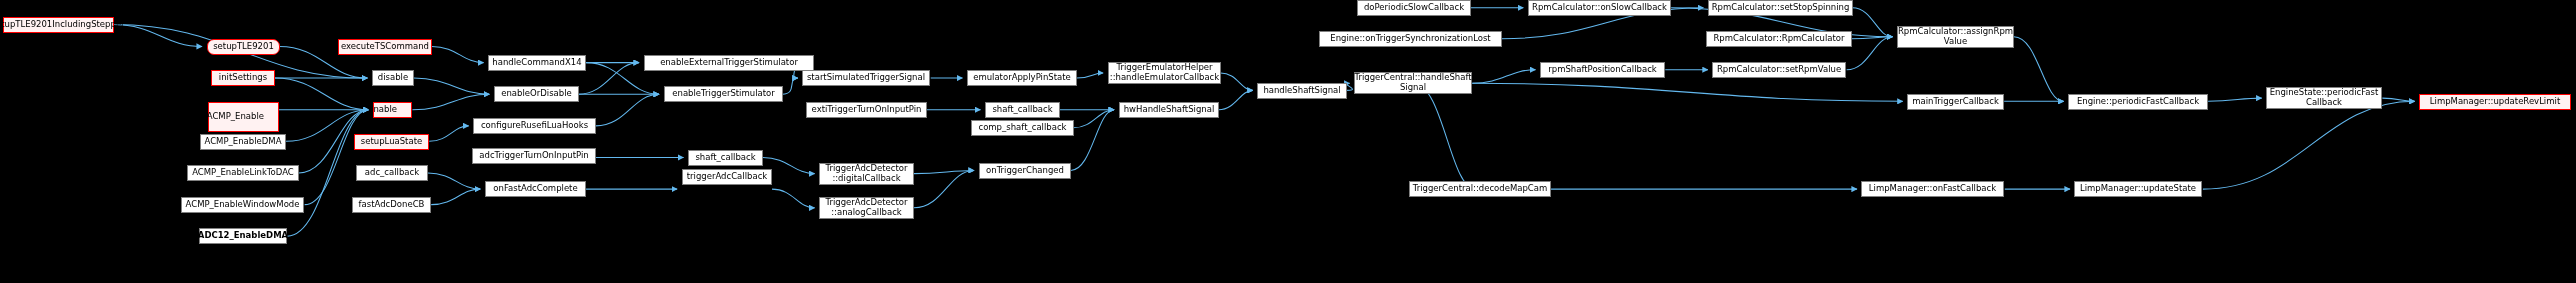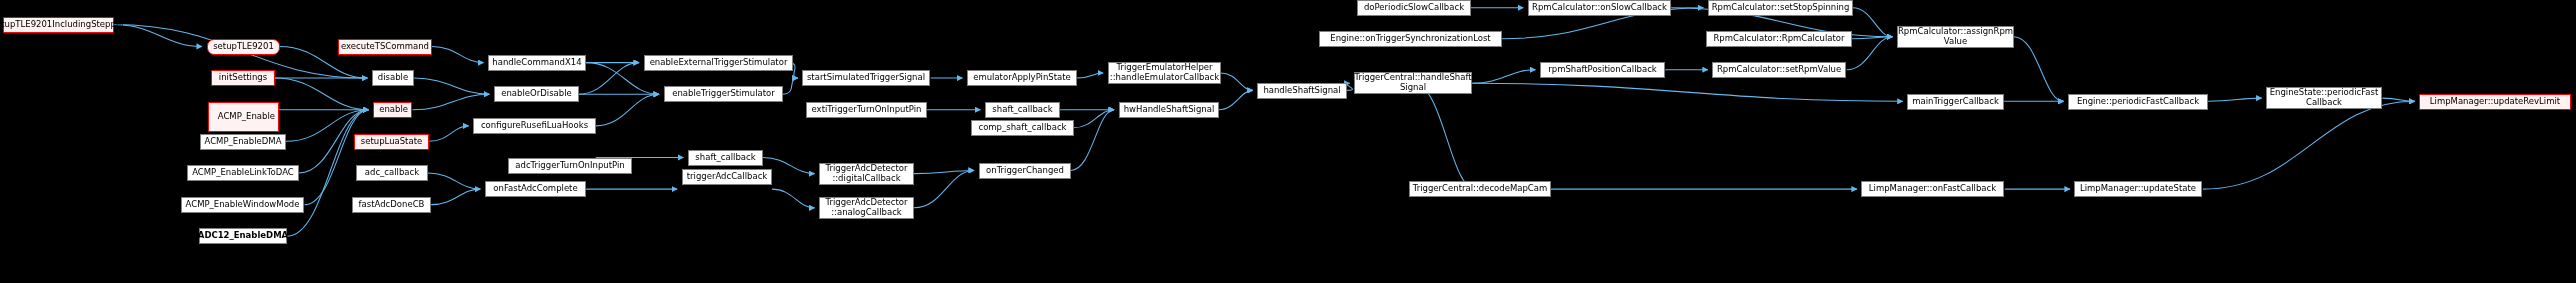--- a/index.html
+++ b/index.html
@@ -29,21 +29,21 @@
     display: flex;
     align-items: center;
     justify-content: center;
     text-align: center;
     font-size: 8.5px;
     line-height: 1.12;
     color: #000000;
     background: #ffffff;
     border: 0.6px solid #808080;
     white-space: pre;
-    padding: 0 3px;
+    padding: 0 14px;
     z-index: 5;
   }
   .node.hl {
     background: #fff2f2;
     border: 1.3px solid #ff0000;
   }
   .node .lbl { display: block; }
 </style>
 </head>
 <body>
@@ -124,23 +124,23 @@
       <div class="node" style="left: 199px; top: 228px; width: 88px; height: 15.5px; font-weight: bold;"><span class="lbl">ADC12_EnableDMA</span></div>
       <div class="node hl" style="left: 338px; top: 39px; width: 94px; height: 15.5px;"><span class="lbl">executeTSCommand</span></div>
       <div class="node" style="left: 372px; top: 70px; width: 42px; height: 15.5px;"><span class="lbl">disable</span></div>
       <div class="node hl" style="left: 373px; top: 102px; width: 39px; height: 15.5px; justify-content: flex-end;"><span class="lbl">enable</span></div>
       <div class="node hl" style="left: 354px; top: 134px; width: 75px; height: 15.5px;"><span class="lbl">setupLuaState</span></div>
       <div class="node" style="left: 356px; top: 165px; width: 72px; height: 15.5px;"><span class="lbl">adc_callback</span></div>
       <div class="node" style="left: 352px; top: 197px; width: 79px; height: 15.5px;"><span class="lbl">fastAdcDoneCB</span></div>
       <div class="node" style="left: 488px; top: 55px; width: 98px; height: 15.5px;"><span class="lbl">handleCommandX14</span></div>
       <div class="node" style="left: 494px; top: 86px; width: 85px; height: 15.5px;"><span class="lbl">enableOrDisable</span></div>
       <div class="node" style="left: 473px; top: 118px; width: 123px; height: 15.5px;"><span class="lbl">configureRusefiLuaHooks</span></div>
-      <div class="node" style="left: 472px; top: 158px; width: 124px; height: 15.5px; margin-left: 36px;"><span class="lbl">adcTriggerTurnOnInputPin</span></div>
+      <div class="node" style="left: 472px; top: 148px; width: 124px; height: 15.5px;"><span class="lbl">adcTriggerTurnOnInputPin</span></div>
       <div class="node" style="left: 485px; top: 181px; width: 101px; height: 15.5px;"><span class="lbl">onFastAdcComplete</span></div>
-      <div class="node" style="left: 644px; top: 55px; width: 149px; height: 15.5px;"><span class="lbl">enableExternalTriggerStimulator</span></div>
+      <div class="node" style="left: 644px; top: 55px; width: 170px; height: 15.5px;"><span class="lbl">enableExternalTriggerStimulator</span></div>
       <div class="node" style="left: 664px; top: 86px; width: 119px; height: 15.5px;"><span class="lbl">enableTriggerStimulator</span></div>
       <div class="node" style="left: 688px; top: 150px; width: 75px; height: 15.5px;"><span class="lbl">shaft_callback</span></div>
       <div class="node" style="left: 682px; top: 169px; width: 90px; height: 15.5px;"><span class="lbl">triggerAdcCallback</span></div>
       <div class="node" style="left: 802px; top: 70px; width: 128px; height: 15.5px;"><span class="lbl">startSimulatedTriggerSignal</span></div>
       <div class="node" style="left: 806px; top: 102px; width: 121px; height: 15.5px;"><span class="lbl">extiTriggerTurnOnInputPin</span></div>
       <div class="node" style="left: 819px; top: 163px; width: 95px; height: 22px;"><span class="lbl">TriggerAdcDetector
 ::digitalCallback</span></div>
       <div class="node" style="left: 819px; top: 197px; width: 95px; height: 22px;"><span class="lbl">TriggerAdcDetector
 ::analogCallback</span></div>
       <div class="node" style="left: 967px; top: 70px; width: 110px; height: 15.5px;"><span class="lbl">emulatorApplyPinState</span></div>

